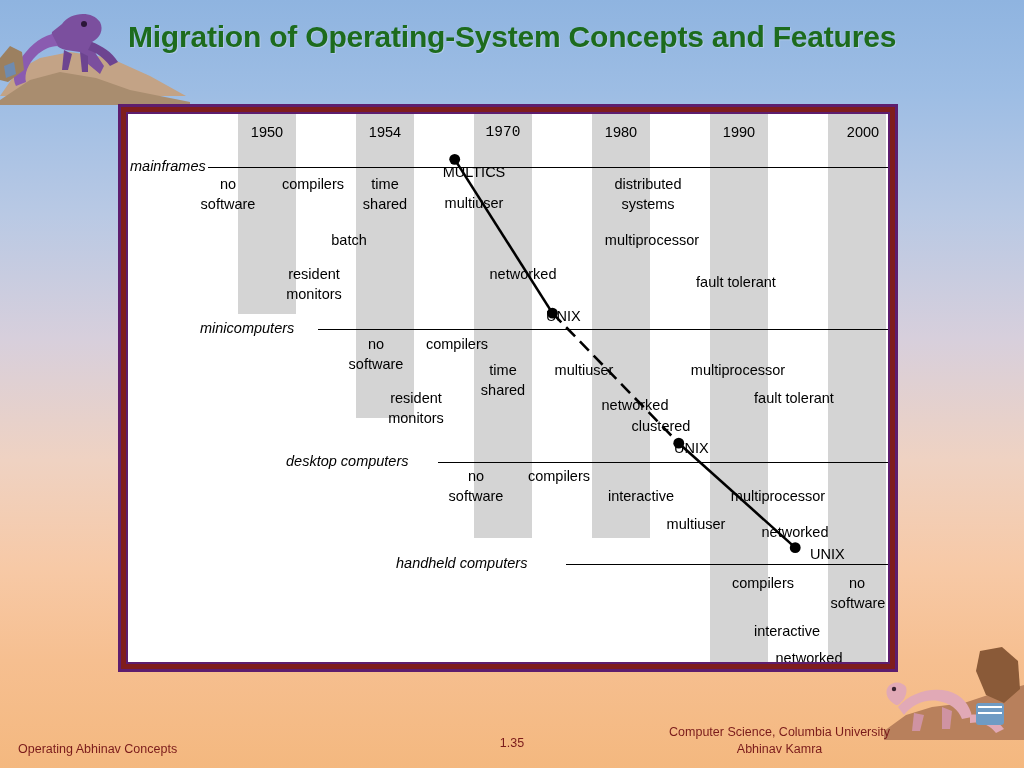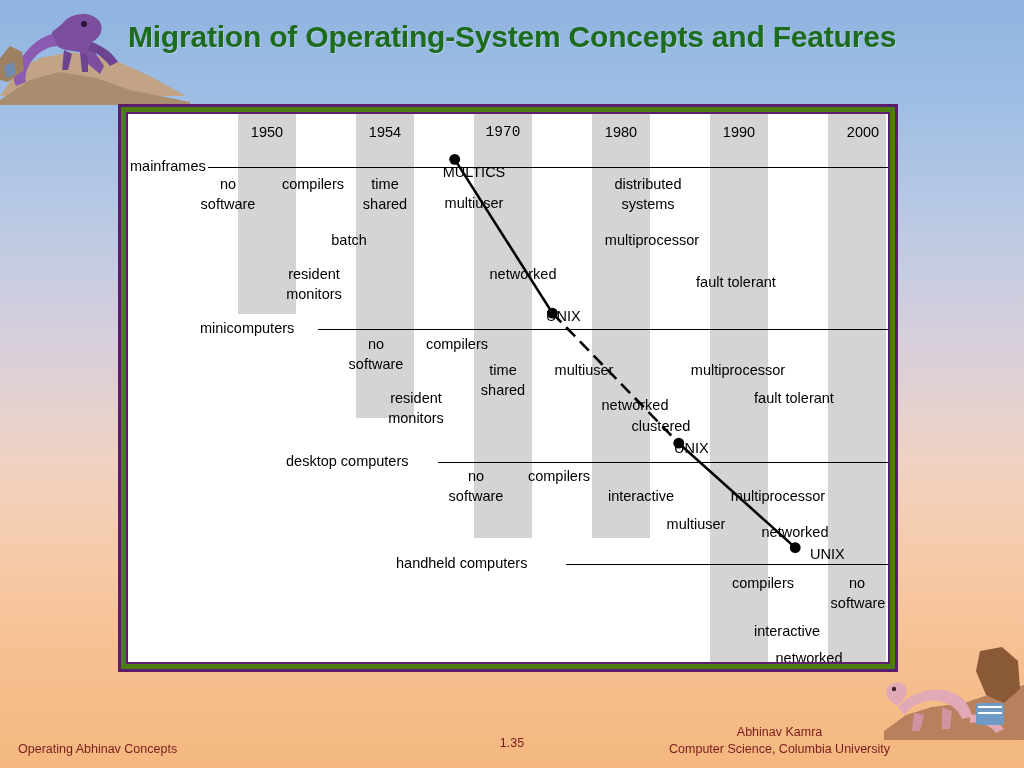--- a/index.html
+++ b/index.html
@@ -52,21 +52,21 @@
     text-shadow: 1px 1px 0 rgba(255,255,255,0.25);
   }
 
   
   .figure-frame {
     position: absolute;
     left: 118px;
     top: 104px;
     width: 780px;
     height: 568px;
-    background: #4d7c0f;
+    background: #7f1d1d;
     border: 3px solid #5d1d6e;
     box-sizing: border-box;
     padding: 5px;
   }
   .figure-inner {
     position: relative;
     width: 100%;
     height: 100%;
     border: 2px solid #5d1d6e;
     box-sizing: border-box;
@@ -92,20 +92,21 @@
   .rule {
     position: absolute;
     height: 1px;
     background: #000;
   }
   .cat-label {
     position: absolute;
     font-size: 14.5px;
     color: #000;
     white-space: nowrap;
+    font-style: italic;
   }
 
   
   .feat {
     position: absolute;
     font-size: 14.5px;
     color: #000;
     white-space: nowrap;
     line-height: 20px;
     text-align: center;
@@ -268,15 +269,15 @@
     <rect x="92" y="58" width="28" height="22" rx="3" fill="#6f9bc4"></rect>
     <path d="M94 62 L118 62 M94 68 L118 68" stroke="#ffffff" stroke-width="2"></path>
   </svg>
 </div>
 
 <div class="footer-left">
   <div>Operating Abhinav Concepts</div>
 </div>
 <div class="footer-center">1.35</div>
 <div class="footer-right">
+  <div>Computer Science, Columbia University</div>
   <div>Abhinav Kamra</div>
-  <div>Computer Science, Columbia University</div>
 </div>
 
 </body></html>

